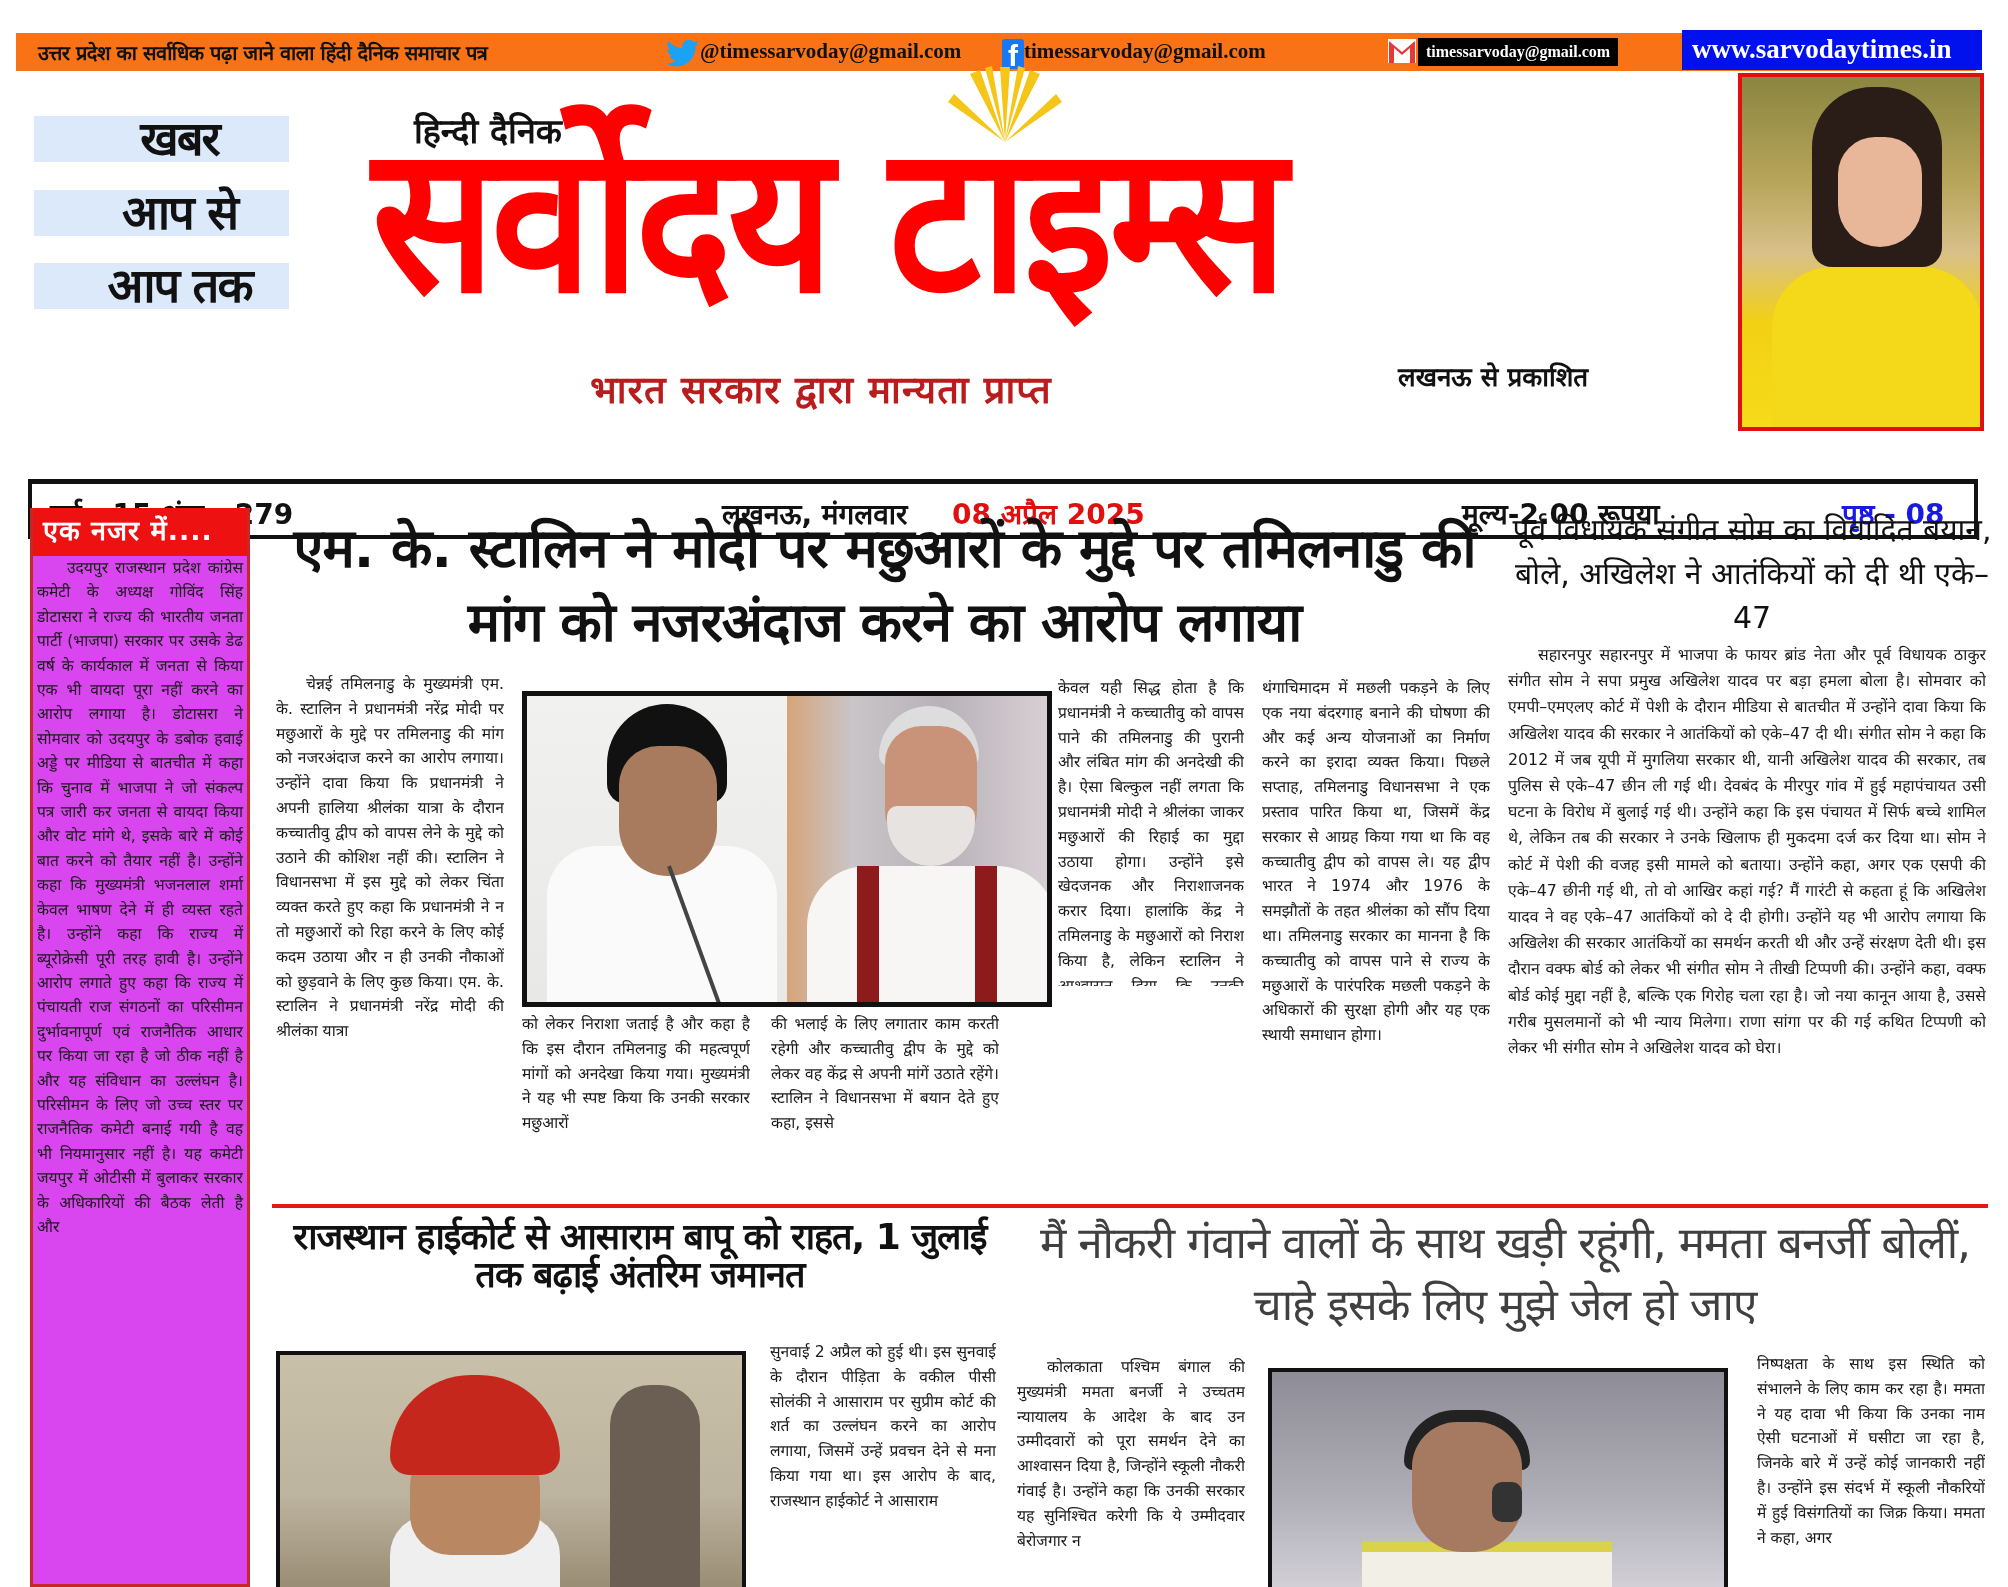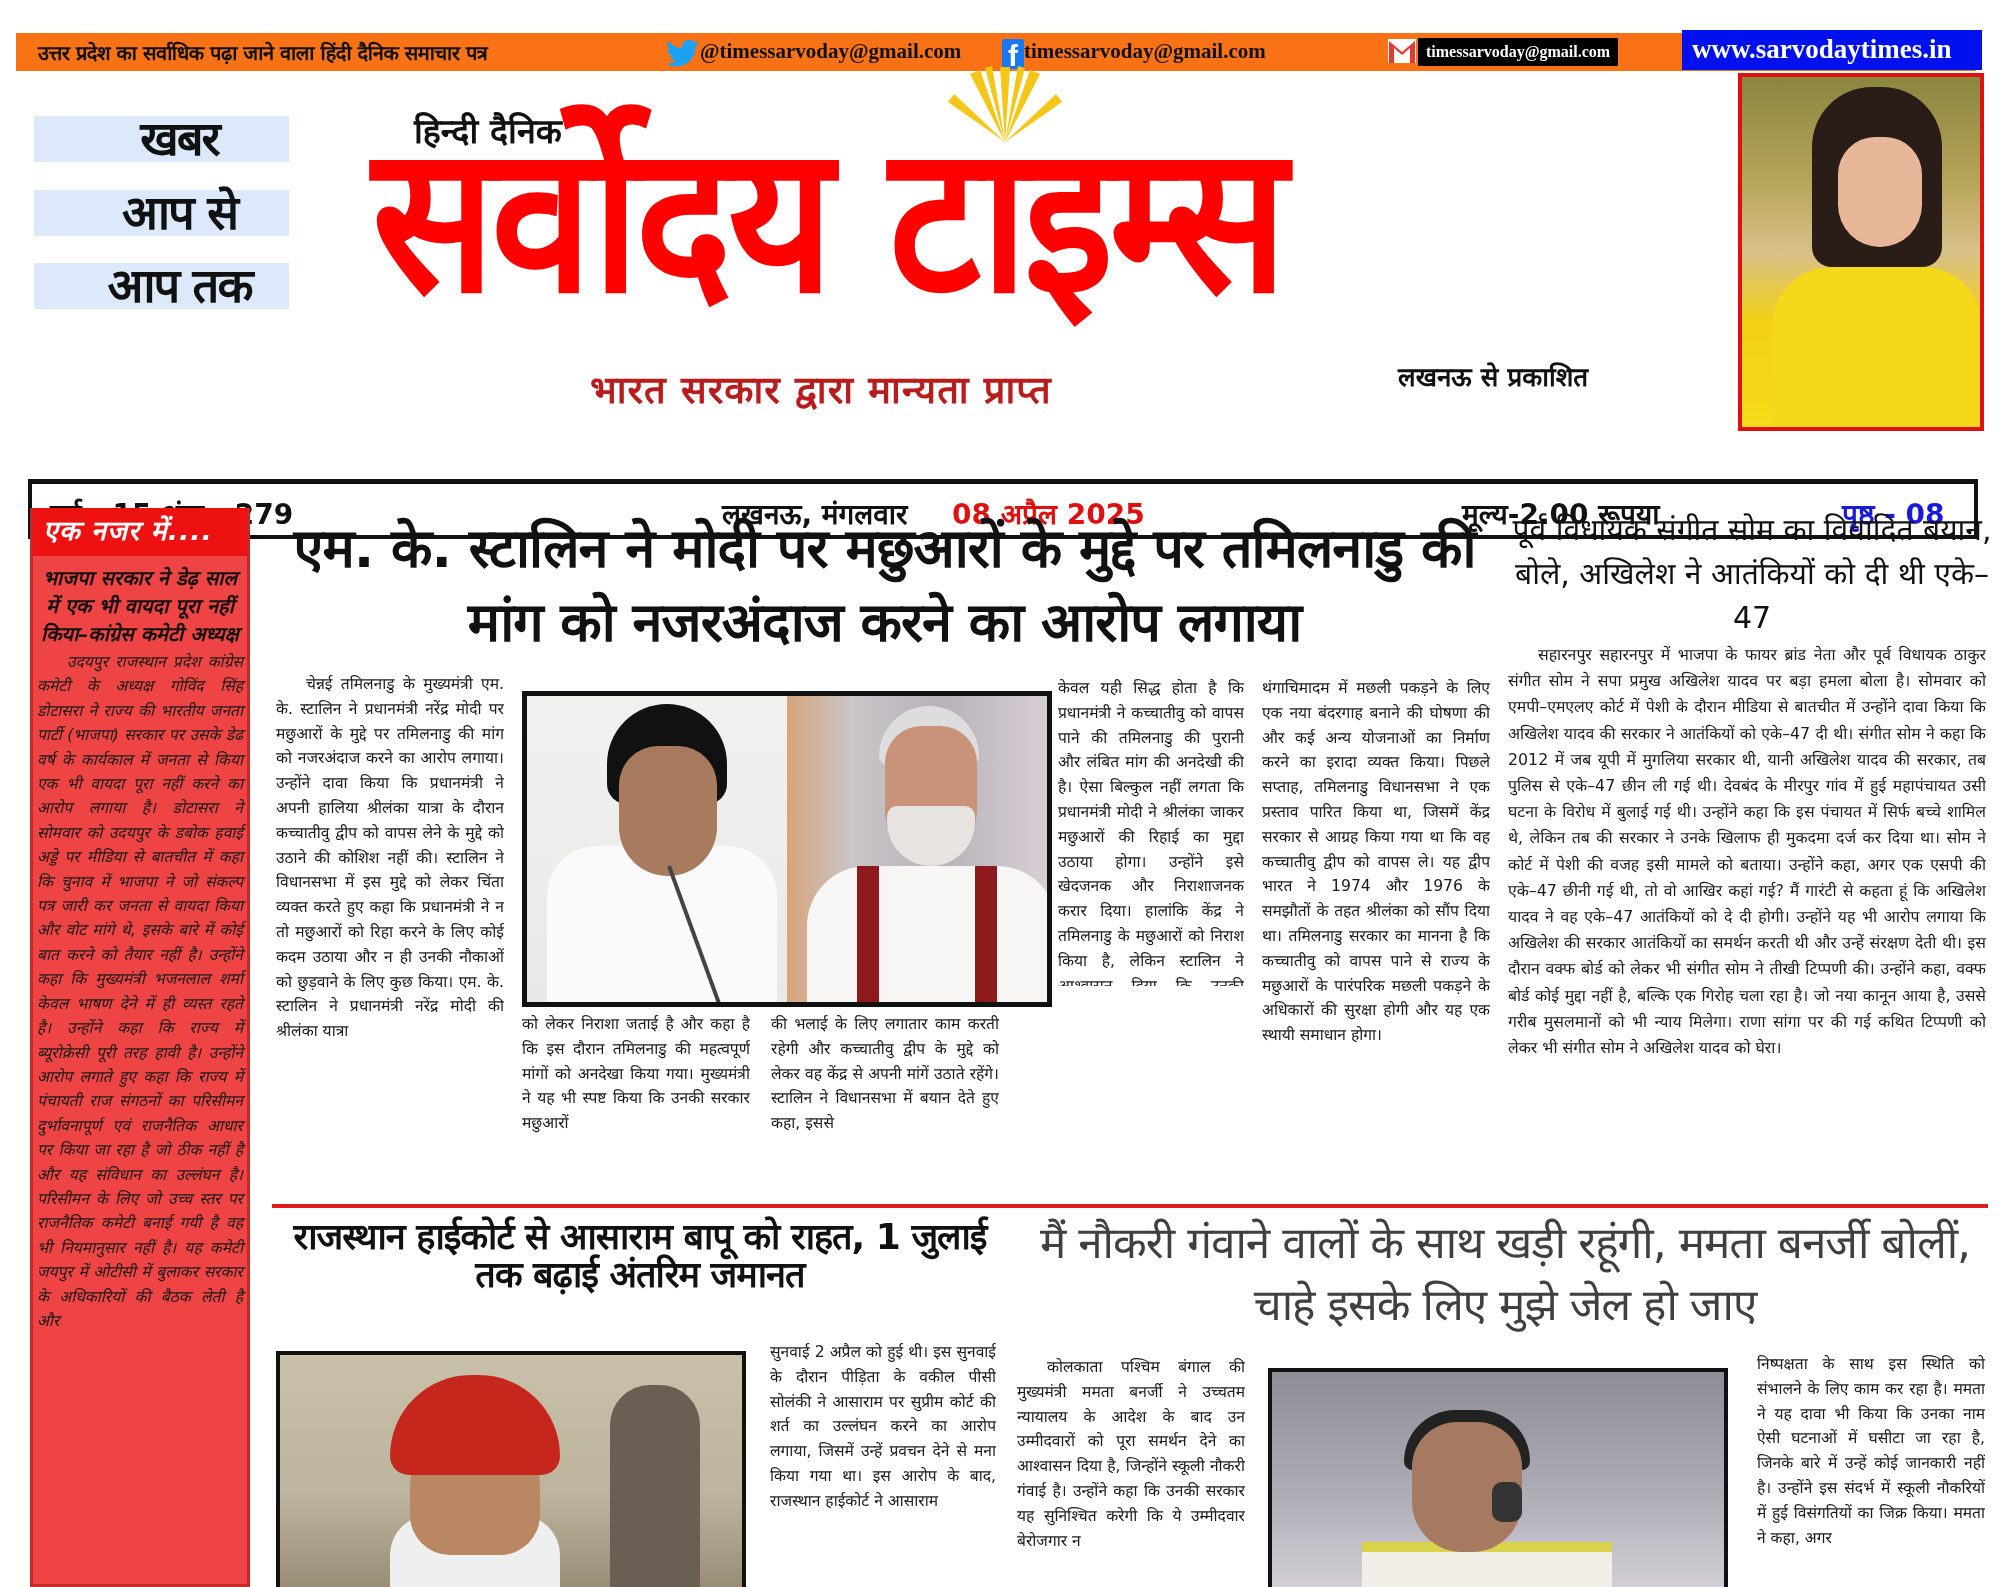--- a/index.html
+++ b/index.html
@@ -28,21 +28,21 @@
   .photo-frame .face { position: absolute; left: 96px; top: 60px; width: 84px; height: 110px; background: #e8b79a; border-radius: 40px 40px 45px 45px; }
   .photo-frame .dress { position: absolute; left: 30px; top: 190px; width: 210px; height: 170px; background: #f4d81a; border-radius: 60px 60px 0 0; }
 
   
   .infobar { position: absolute; left: 28px; top: 439px; width: 1950px; height: 60px; border: 4px solid #111; border-top-width: 5px; background: #fff; margin-top: 40px; }
   .infobar span { position: absolute; top: 10px; font-family: "DejaVu Sans", sans-serif; font-weight: bold; font-size: 28px; }
   .red { color: #e01010; }
   .blue { color: #1a1adf; }
 
   
-  .sidebar { position: absolute; left: 30px; top: 508px; width: 220px; height: 1079px; border: 3px solid #c62828; border-top: none; background: #ef4444; overflow: hidden; font-style: italic; }
+  .sidebar { position: absolute; left: 30px; top: 508px; width: 220px; height: 1079px; border: 3px solid #c62828; border-top: none; background: #d946ef; overflow: hidden; }
   .sidebar .hdr { background: #ee1111; color: #fff; font-family: "DejaVu Sans", sans-serif; font-size: 27px; font-weight: bold; height: 48px; line-height: 46px; padding-left: 10px; letter-spacing: 1px; }
   .sidebar .title { text-align: center; font-family: "DejaVu Sans", sans-serif; font-weight: bold; font-size: 20px; line-height: 28px; padding: 8px 4px 2px; color: #111; }
   .sidebar .body { font-family: "DejaVu Sans", sans-serif; font-size: 15.6px; line-height: 24.4px; text-align: justify; padding: 0 4px 0 4px; text-indent: 30px; color: #1a1a1a; }
 
   
   .headline1 { position: absolute; left: 272px; top: 512px; width: 1225px; text-align: center; font-family: "DejaVu Sans", sans-serif; font-weight: bold; font-size: 54px; line-height: 74px; color: #111; letter-spacing: -1px; }
   .col { position: absolute; font-family: "DejaVu Sans", sans-serif; font-size: 15.6px; line-height: 24.8px; text-align: justify; color: #1a1a1a; }
   .indent { text-indent: 30px; }
   .photo-main { position: absolute; left: 522px; top: 691px; width: 530px; height: 316px; border: 5px solid #111; display: flex; overflow: hidden; background: #eee; }
   .photo-main .half { flex: 1; position: relative; overflow: hidden; }
@@ -131,21 +131,20 @@
 <div class="infobar">
   <span style="left:18px;">वर्ष : 15 अंक : 279</span>
   <span style="left:690px;">लखनऊ, मंगलवार</span>
   <span class="red" style="left:920px;">08 अप्रैल 2025</span>
   <span style="left:1430px;">मूल्य-2.00 रूपया</span>
   <span class="blue" style="left:1810px;">पृष्ठ - 08</span>
 </div>
 
 <div class="sidebar">
   <div class="hdr">एक नजर में....</div>
-  <div class="title">भाजपा सरकार ने डेढ़ साल में एक भी वायदा पूरा नहीं किया–कांग्रेस कमेटी अध्यक्ष</div>
   <div class="body">उदयपुर राजस्थान प्रदेश कांग्रेस कमेटी के अध्यक्ष गोविंद सिंह डोटासरा ने राज्य की भारतीय जनता पार्टी (भाजपा) सरकार पर उसके डेढ वर्ष के कार्यकाल में जनता से किया एक भी वायदा पूरा नहीं करने का आरोप लगाया है। डोटासरा ने सोमवार को उदयपुर के डबोक हवाई अड्डे पर मीडिया से बातचीत में कहा कि चुनाव में भाजपा ने जो संकल्प पत्र जारी कर जनता से वायदा किया और वोट मांगे थे, इसके बारे में कोई बात करने को तैयार नहीं है। उन्होंने कहा कि मुख्यमंत्री भजनलाल शर्मा केवल भाषण देने में ही व्यस्त रहते है। उन्होंने कहा कि राज्य में ब्यूरोक्रेसी पूरी तरह हावी है। उन्होंने आरोप लगाते हुए कहा कि राज्य में पंचायती राज संगठनों का परिसीमन दुर्भावनापूर्ण एवं राजनैतिक आधार पर किया जा रहा है जो ठीक नहीं है और यह संविधान का उल्लंघन है। परिसीमन के लिए जो उच्च स्तर पर राजनैतिक कमेटी बनाई गयी है वह भी नियमानुसार नहीं है। यह कमेटी जयपुर में ओटीसी में बुलाकर सरकार के अधिकारियों की बैठक लेती है और</div>
 </div>
 
 <div class="headline1">एम. के. स्टालिन ने मोदी पर मछुआरों के मुद्दे पर तमिलनाडु की मांग को नजरअंदाज करने का आरोप लगाया</div>
 <div class="col indent" style="left:276px; top:672px; width:228px; height:525px; overflow:hidden;">चेन्नई तमिलनाडु के मुख्यमंत्री एम. के. स्टालिन ने प्रधानमंत्री नरेंद्र मोदी पर मछुआरों के मुद्दे पर तमिलनाडु की मांग को नजरअंदाज करने का आरोप लगाया। उन्होंने दावा किया कि प्रधानमंत्री ने अपनी हालिया श्रीलंका यात्रा के दौरान कच्चातीवु द्वीप को वापस लेने के मुद्दे को उठाने की कोशिश नहीं की। स्टालिन ने विधानसभा में इस मुद्दे को लेकर चिंता व्यक्त करते हुए कहा कि प्रधानमंत्री ने न तो मछुआरों को रिहा करने के लिए कोई कदम उठाया और न ही उनकी नौकाओं को छुड़वाने के लिए कुछ किया। एम. के. स्टालिन ने प्रधानमंत्री नरेंद्र मोदी की श्रीलंका यात्रा</div>
 <div class="photo-main">
   <div class="half stalin">
       <div class="hair"></div>
       <div class="shirt"></div>
       <div class="face"></div>

